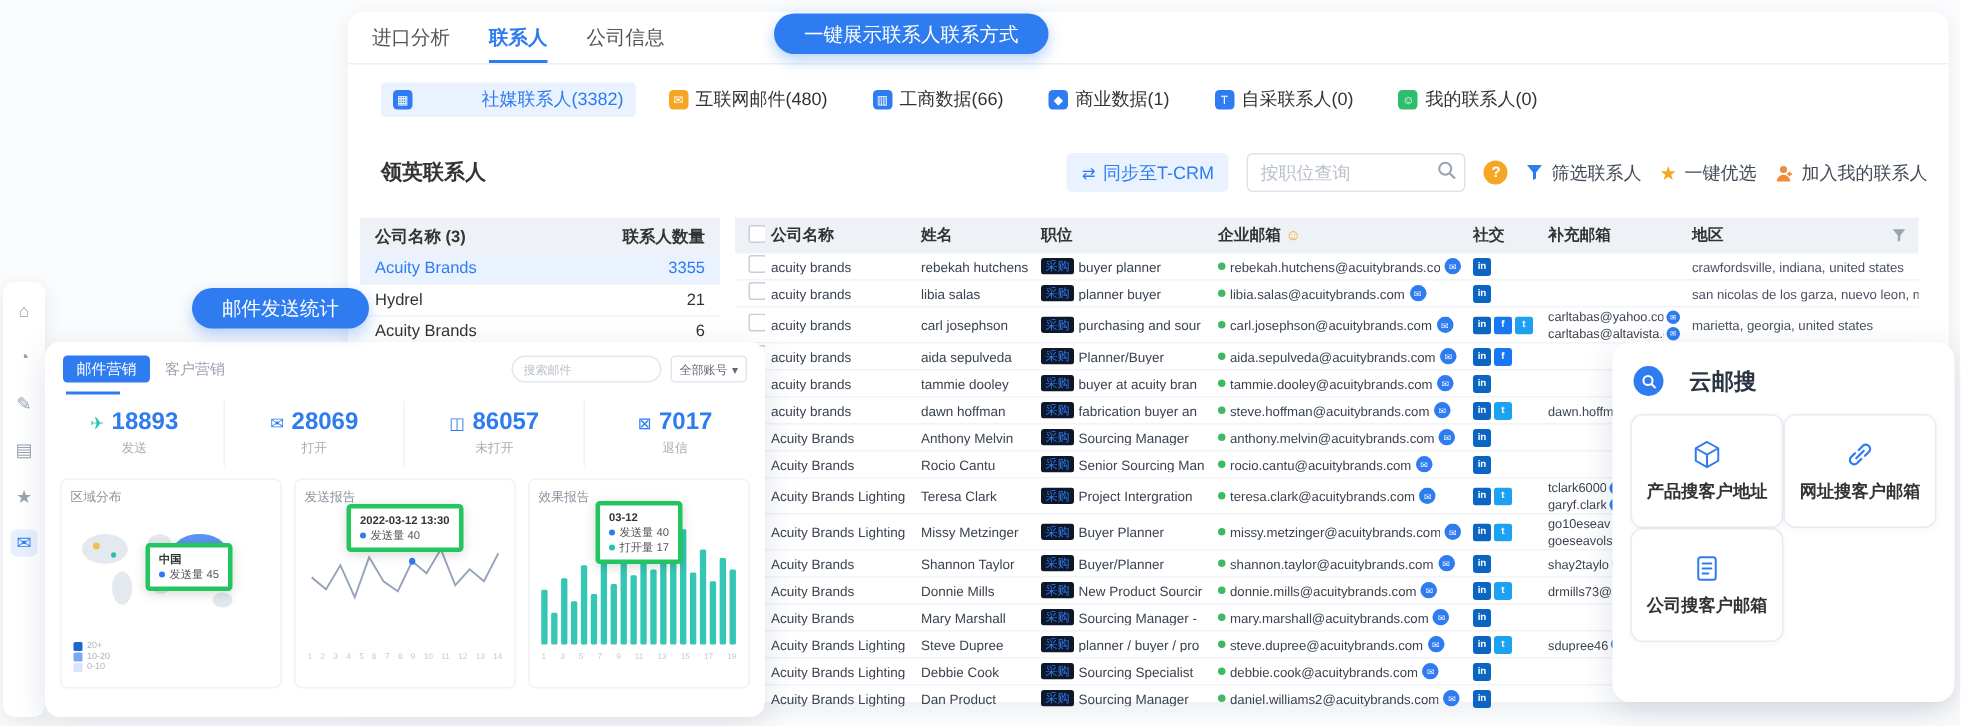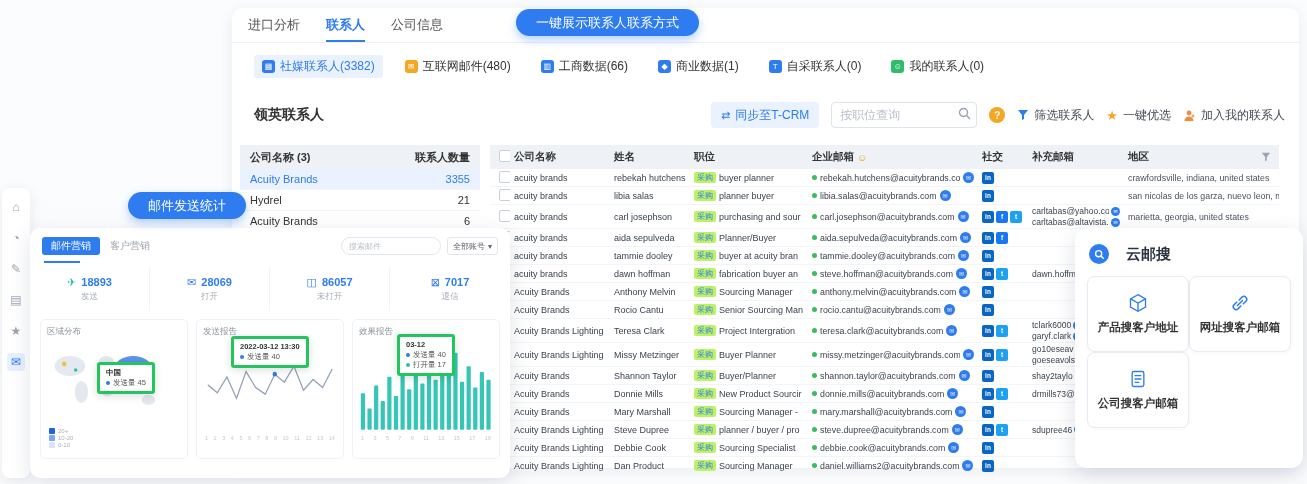--- a/index.html
+++ b/index.html
@@ -11,21 +11,21 @@
     border-radius:10px;box-shadow:0 3px 14px rgba(30,50,90,.08);}
   .tabline{position:absolute;left:0;right:0;top:34px;border-top:1px solid #eef0f3;}
   .tabs{position:absolute;left:16px;top:0;height:34px;display:flex;gap:26px;align-items:center;}
   .tab{font-size:13px;color:#555;cursor:pointer;position:relative;}
   .tab.active{color:#2e7cf0;font-weight:700;}
   .tab.active::after{content:"";position:absolute;left:0;right:0;bottom:-8px;height:2px;background:#2e7cf0;}
 
   .chips{position:absolute;left:22px;top:47px;display:flex;gap:14px;align-items:center;}
   .chip{display:flex;align-items:center;gap:5px;font-size:12px;color:#333;padding:3px 8px;border-radius:3px;cursor:pointer;}
   .chip em{font-style:normal;}
-  .chip:first-of-type{background:#e9f2fe;} .chip:first-of-type em{color:#2e7cf0;}
+  .chip:first-of-type{background:#e9f2fe;} .chip:first-of-type em{color:#2e7cf0;margin-left:41px;}
   .ci{width:13px;height:13px;border-radius:3px;color:#fff;font-size:8px;font-style:normal;
     display:flex;align-items:center;justify-content:center;flex:none;}
   .chip:nth-of-type(1) .ci{background:#2e7cf0;}
   .chip:nth-of-type(2) .ci{background:#f5a623;}
   .chip:nth-of-type(3) .ci{background:#2e7cf0;}
   .chip:nth-of-type(4) .ci{background:#2e7cf0;}
   .chip:nth-of-type(5) .ci{background:#2e7cf0;}
   .chip:nth-of-type(6) .ci{background:#2ebd6b;}
 
   .toolbar{position:absolute;left:22px;right:14px;top:92px;height:30px;display:flex;align-items:center;justify-content:space-between;}
@@ -60,21 +60,21 @@
   .chead .hd{padding:0 4px;white-space:nowrap;overflow:hidden;}
   .em-h{display:flex;align-items:center;gap:3px;}
   .smiley{font-style:normal;color:#f5a623;font-size:10px;}
   .hfunnel{position:absolute;right:8px;top:7px;}
   .crow{display:grid;grid-template-columns:var(--cols);min-height:17px;align-items:center;
     border-bottom:1px solid #f2f4f7;font-size:9.5px;color:#3a4350;}
   .cell{padding:0 4px;white-space:nowrap;overflow:hidden;}
   .comp{font-size:9px;}
   .nm{font-size:9px;}
   .ti{display:flex;gap:3px;align-items:center;}
-  .ptag{background:#bef264;color:#2e7cf0;font-size:8px;font-style:normal;padding:0 3px;border-radius:2px;line-height:11px;flex:none;text-align:right;}
+  .ptag{background:#0f172a;color:#2e7cf0;font-size:8px;font-style:normal;padding:0 3px;border-radius:2px;line-height:11px;flex:none;text-align:right;}
   .ti em{font-style:normal;font-size:9px;overflow:hidden;white-space:nowrap;}
   .em{display:flex;gap:3px;align-items:center;}
   .gdot{width:5px;height:5px;border-radius:50%;background:#3cba62;flex:none;}
   .em em{font-style:normal;font-size:8.8px;overflow:hidden;white-space:nowrap;flex:0 1 auto;}
   .mailb{flex:none;width:11px;height:11px;border-radius:50%;background:#2e7cf0;color:#fff;font-size:6px;
     font-style:normal;display:flex;align-items:center;justify-content:center;}
   .soc{display:flex;gap:2px;align-items:center;}
   .si{width:12px;height:12px;border-radius:2px;color:#fff;font-size:6.5px;font-weight:700;
     display:flex;align-items:center;justify-content:center;font-style:normal;cursor:pointer;}
   .si[data-v="in"]{background:#0a66c2;}
@@ -109,21 +109,21 @@
   .mini-in::placeholder{color:#bcc3cc;}
   .acct{height:16px;border:1px solid #e2e6ec;border-radius:3px;font-size:8px;color:#667;display:flex;align-items:center;gap:3px;padding:0 5px;cursor:pointer;}
   .acct em{font-style:normal;}
   .uline{width:36px;height:2px;background:#2e7cf0;margin:6px 0 0 14px;}
   .stats{display:grid;grid-template-columns:repeat(4,1fr);margin-top:4px;}
   .stat{height:44px;display:flex;flex-direction:column;align-items:center;justify-content:center;gap:2px;border-right:1px solid #f1f3f6;}
   .stat:last-of-type{border:none;}
   .sv{display:flex;gap:5px;align-items:center;}
   .sic{font-style:normal;font-size:11px;color:#2e7cf0;}
   .stat:first-of-type .sic{color:#2bbfae;}
-  .sv b{font-size:11px;color:#2e7cf0;font-weight:600;}
+  .sv b{font-size:16px;color:#2e7cf0;font-weight:600;}
   .stat > em{font-size:8.5px;color:#a6adb8;font-style:normal;}
   .charts{display:grid;grid-template-columns:1fr 1fr 1fr;gap:8px;padding:8px 10px 0;}
   .chart-card{border:1px solid #f0f2f6;border-radius:5px;padding:6px;position:relative;height:140px;box-sizing:border-box;overflow:hidden;}
   .ct{font-size:8.5px;color:#8b939e;font-style:normal;display:block;}
   .chart-card svg.plot{display:block;width:100%;height:94px;margin-top:2px;}
   .ticks{display:flex;justify-content:space-between;padding:1px 2px 0;}
   .ticks em{font-size:5.5px;color:#c3c9d2;font-style:normal;}
   .tip{position:absolute;background:#fff;border:3px solid #22c55e;box-shadow:0 2px 8px rgba(0,0,0,.14);
     border-radius:3px;padding:3px 6px;font-size:7.5px;color:#555;line-height:10px;z-index:2;white-space:nowrap;}
   .tip b{display:block;font-size:7.5px;color:#333;}

